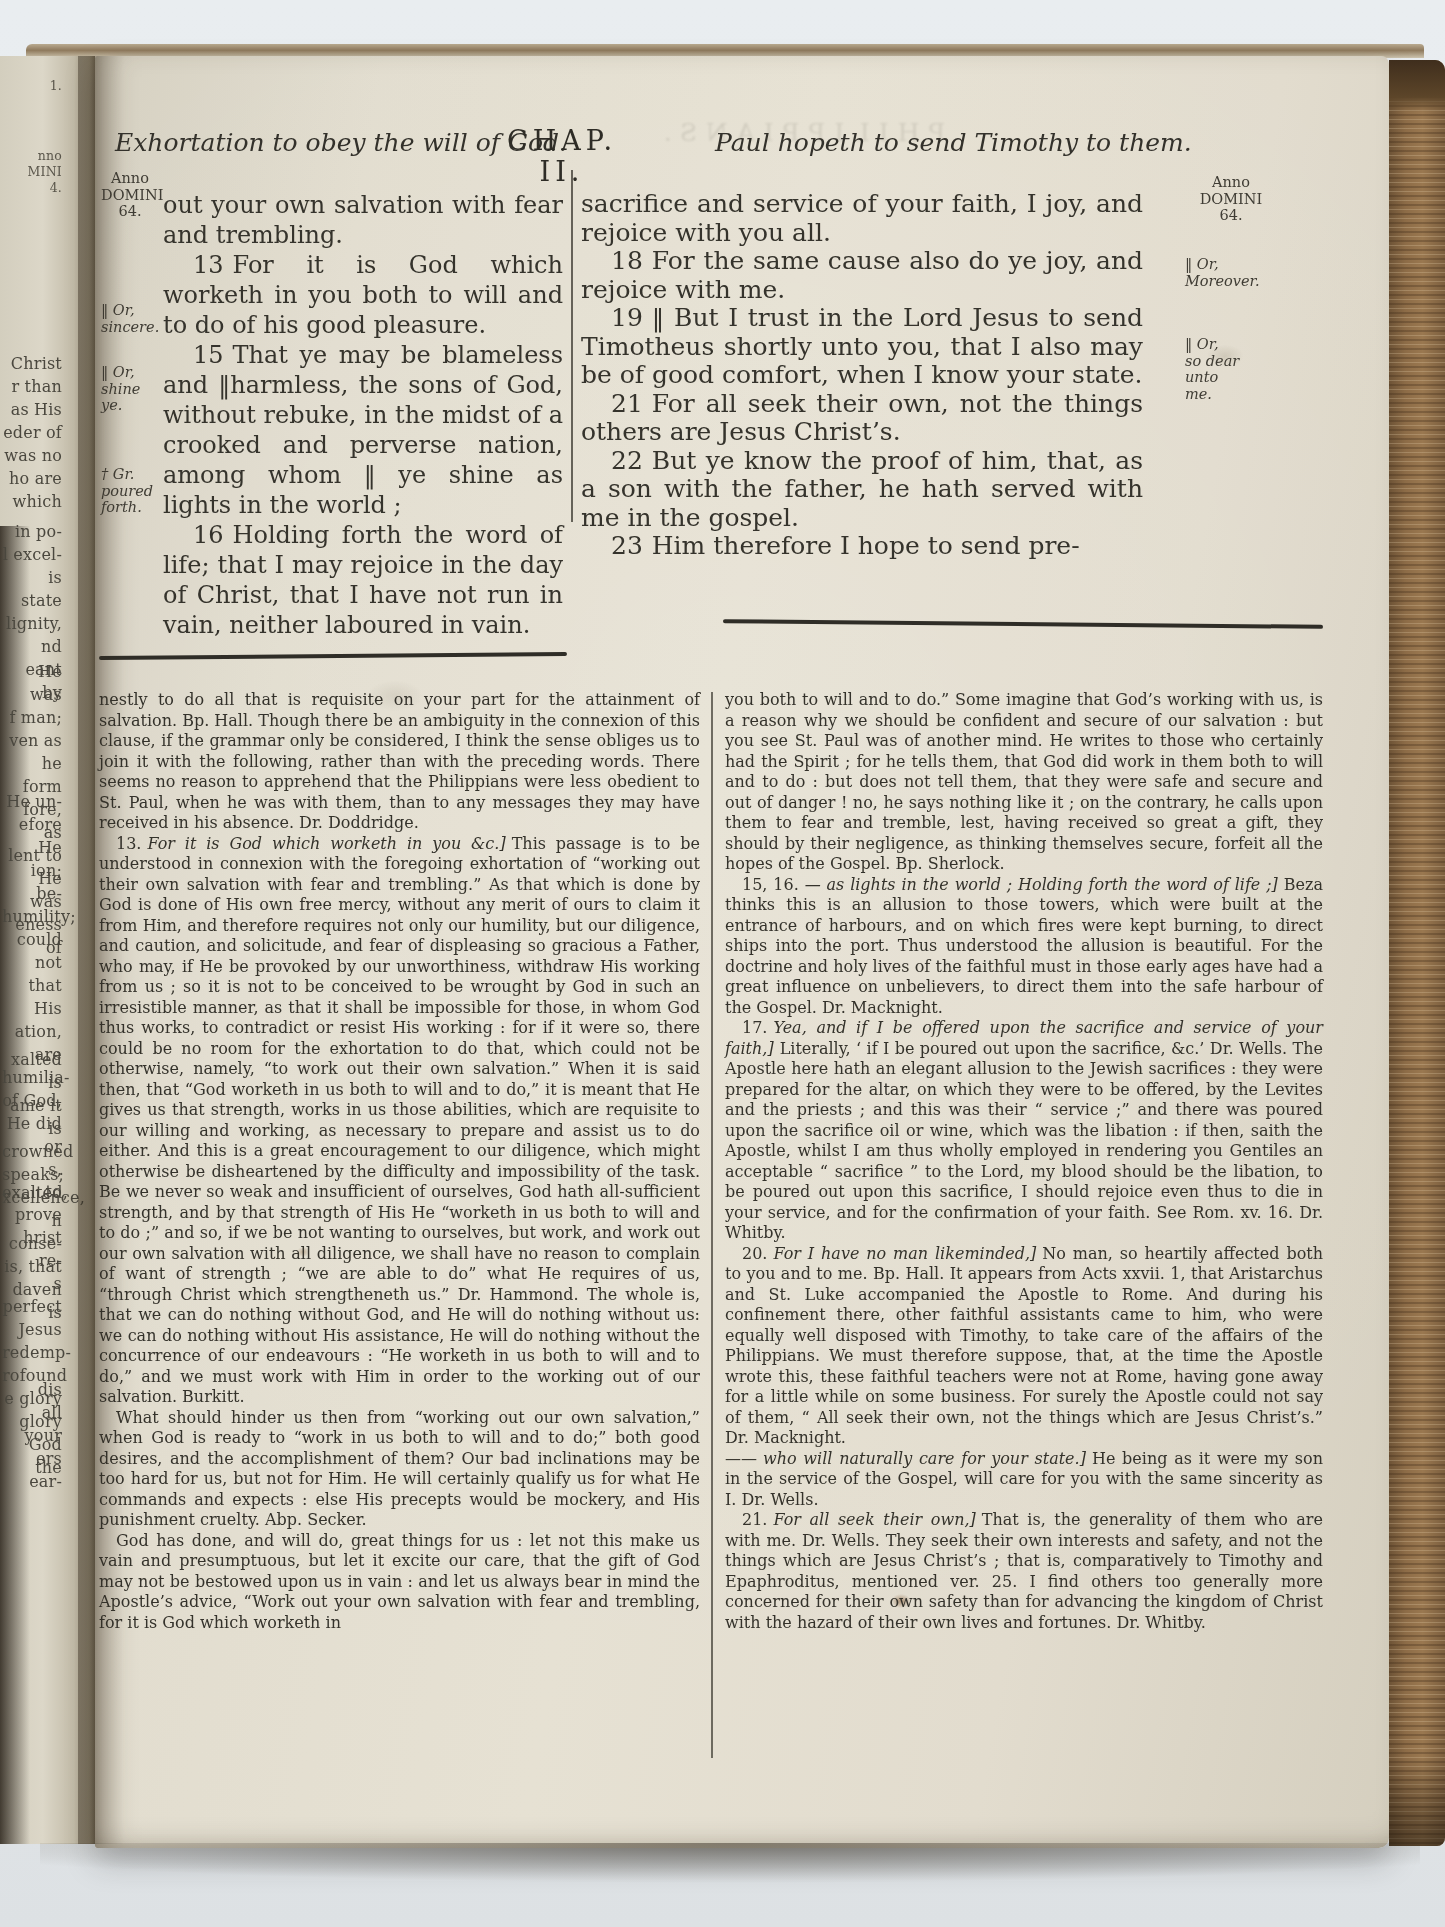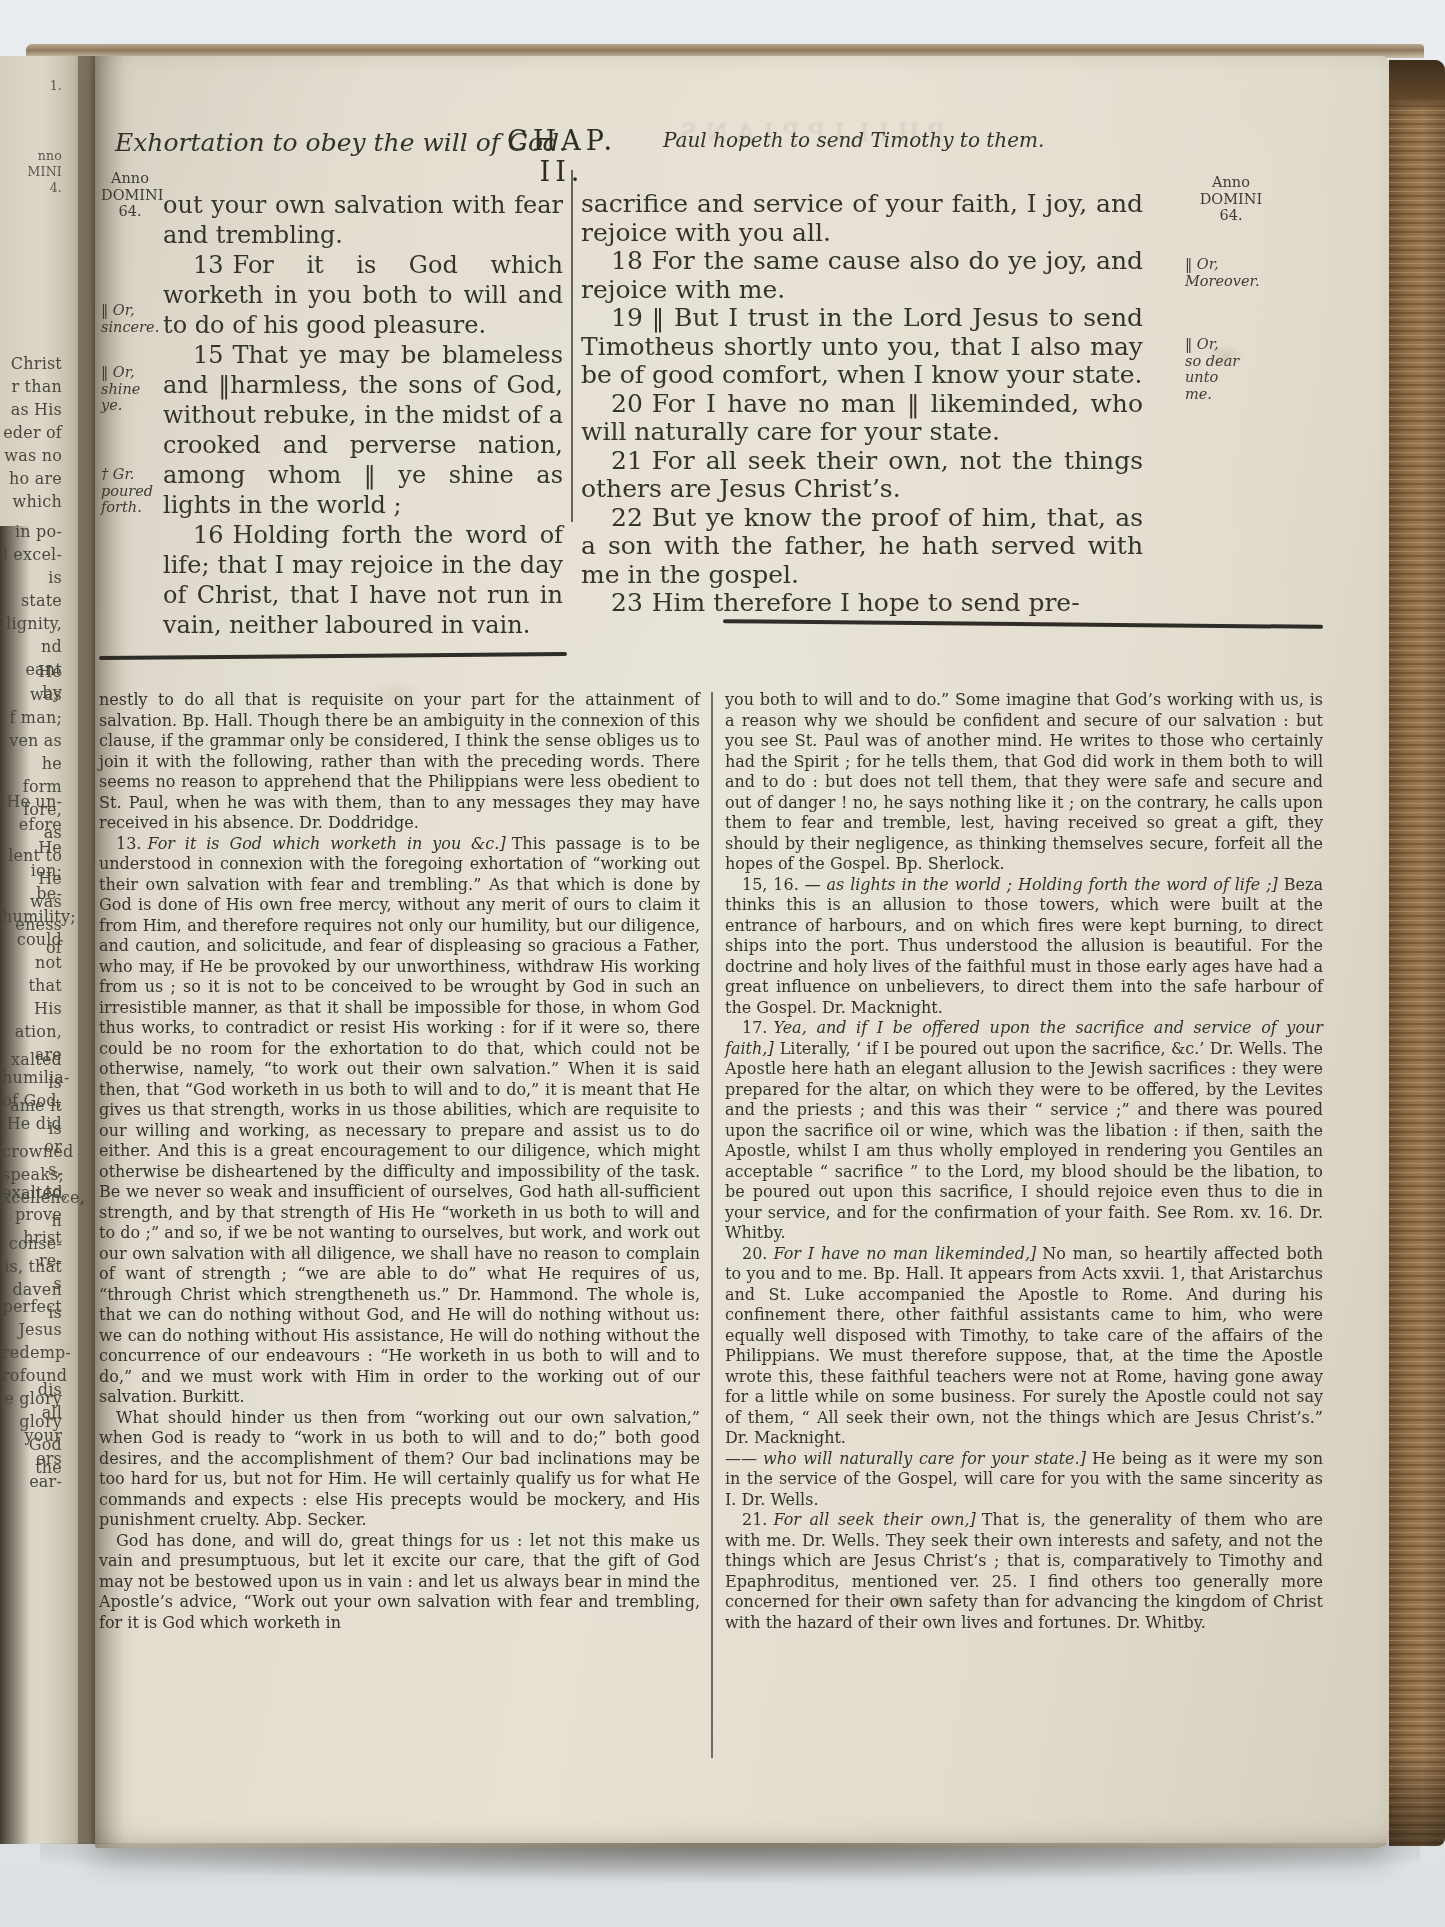--- a/index.html
+++ b/index.html
@@ -42,21 +42,21 @@
         background:linear-gradient(0deg,rgba(30,22,12,.55),rgba(30,22,12,0));border-radius:0 0 8px 0;}
   .bottom-shadow{position:absolute;left:40px;top:1843px;width:1380px;height:40px;
         background:radial-gradient(60% 100% at 50% 0%,rgba(55,48,35,.5),rgba(55,48,35,0));}
   
   .ghost{position:absolute;left:470px;top:62px;width:470px;text-align:center;
          font-size:25px;letter-spacing:9px;color:#6a675c;opacity:.16;
          transform:scaleX(-1);filter:blur(1.2px);}
   .rh-left{position:absolute;left:20px;top:72px;font-style:italic;font-size:25px;color:#33312b;}
   .rh-center{position:absolute;left:392px;top:69px;width:150px;text-align:center;
              font-size:27px;letter-spacing:5px;color:#2e2c26;}
-  .rh-right{position:absolute;left:568px;top:72px;font-style:italic;font-size:20px;color:#33312b;}
+  .rh-right{position:absolute;left:620px;top:72px;font-style:italic;font-size:25px;color:#33312b;}
   .bible{position:absolute;left:0;top:112px;width:1180px;}
   .mnote{position:absolute;font-size:14.5px;line-height:16.5px;white-space:pre-line;color:#3f3c34;}
   .mnote.roman{font-style:normal;text-align:center;}
   .mnote.italic{font-style:italic;}
   .mn-left{left:6px;width:58px;}
   .mn-right{left:1090px;width:92px;}
   .vcol{position:absolute;top:0;text-align:justify;}
   .vcol-left{left:68px;width:400px;font-size:24px;line-height:30px;}
   .vcol-right{left:486px;width:562px;font-size:25px;line-height:28.5px;}
   .verse{margin:0;text-indent:30px;}
@@ -172,21 +172,20 @@
         <p class="verse"><span class="vnum">15</span><span>That ye may be blameless and ‖harmless, the sons of God, without rebuke, in the midst of a crooked and perverse nation, among whom ‖ ye shine as lights in the world ;</span></p>
         <p class="verse"><span class="vnum">16</span><span>Holding forth the word of life; that I may rejoice in the day of Christ, that I have not run in vain, neither laboured in vain.</span></p>
       </div>
 
       <div class="vdiv"></div>
 
       <div class="vcol vcol-right">
         <p class="verse cont"><span class="vnum"></span><span>sacrifice and service of your faith, I joy, and rejoice with you all.</span></p>
         <p class="verse"><span class="vnum">18</span><span>For the same cause also do ye joy, and rejoice with me.</span></p>
         <p class="verse"><span class="vnum">19</span><span>‖ But I trust in the Lord Jesus to send Timotheus shortly unto you, that I also may be of good comfort, when I know your state.</span></p>
-        <p class="verse"><span class="vnum">20</span><span>For I have no man ‖ likeminded, who will naturally care for your state.</span></p>
         <p class="verse"><span class="vnum">21</span><span>For all seek their own, not the things others are Jesus Christ’s.</span></p>
         <p class="verse"><span class="vnum">22</span><span>But ye know the proof of him, that, as a son with the father, he hath served with me in the gospel.</span></p>
         <p class="verse"><span class="vnum">23</span><span>Him therefore I hope to send pre-</span></p>
       </div>
 
       <div class="mnote roman mn-right" style="top:6px">Anno
 DOMINI
 64.</div>
       <div class="mnote italic mn-right" style="top:88px">‖ Or,
 Moreover.</div>

